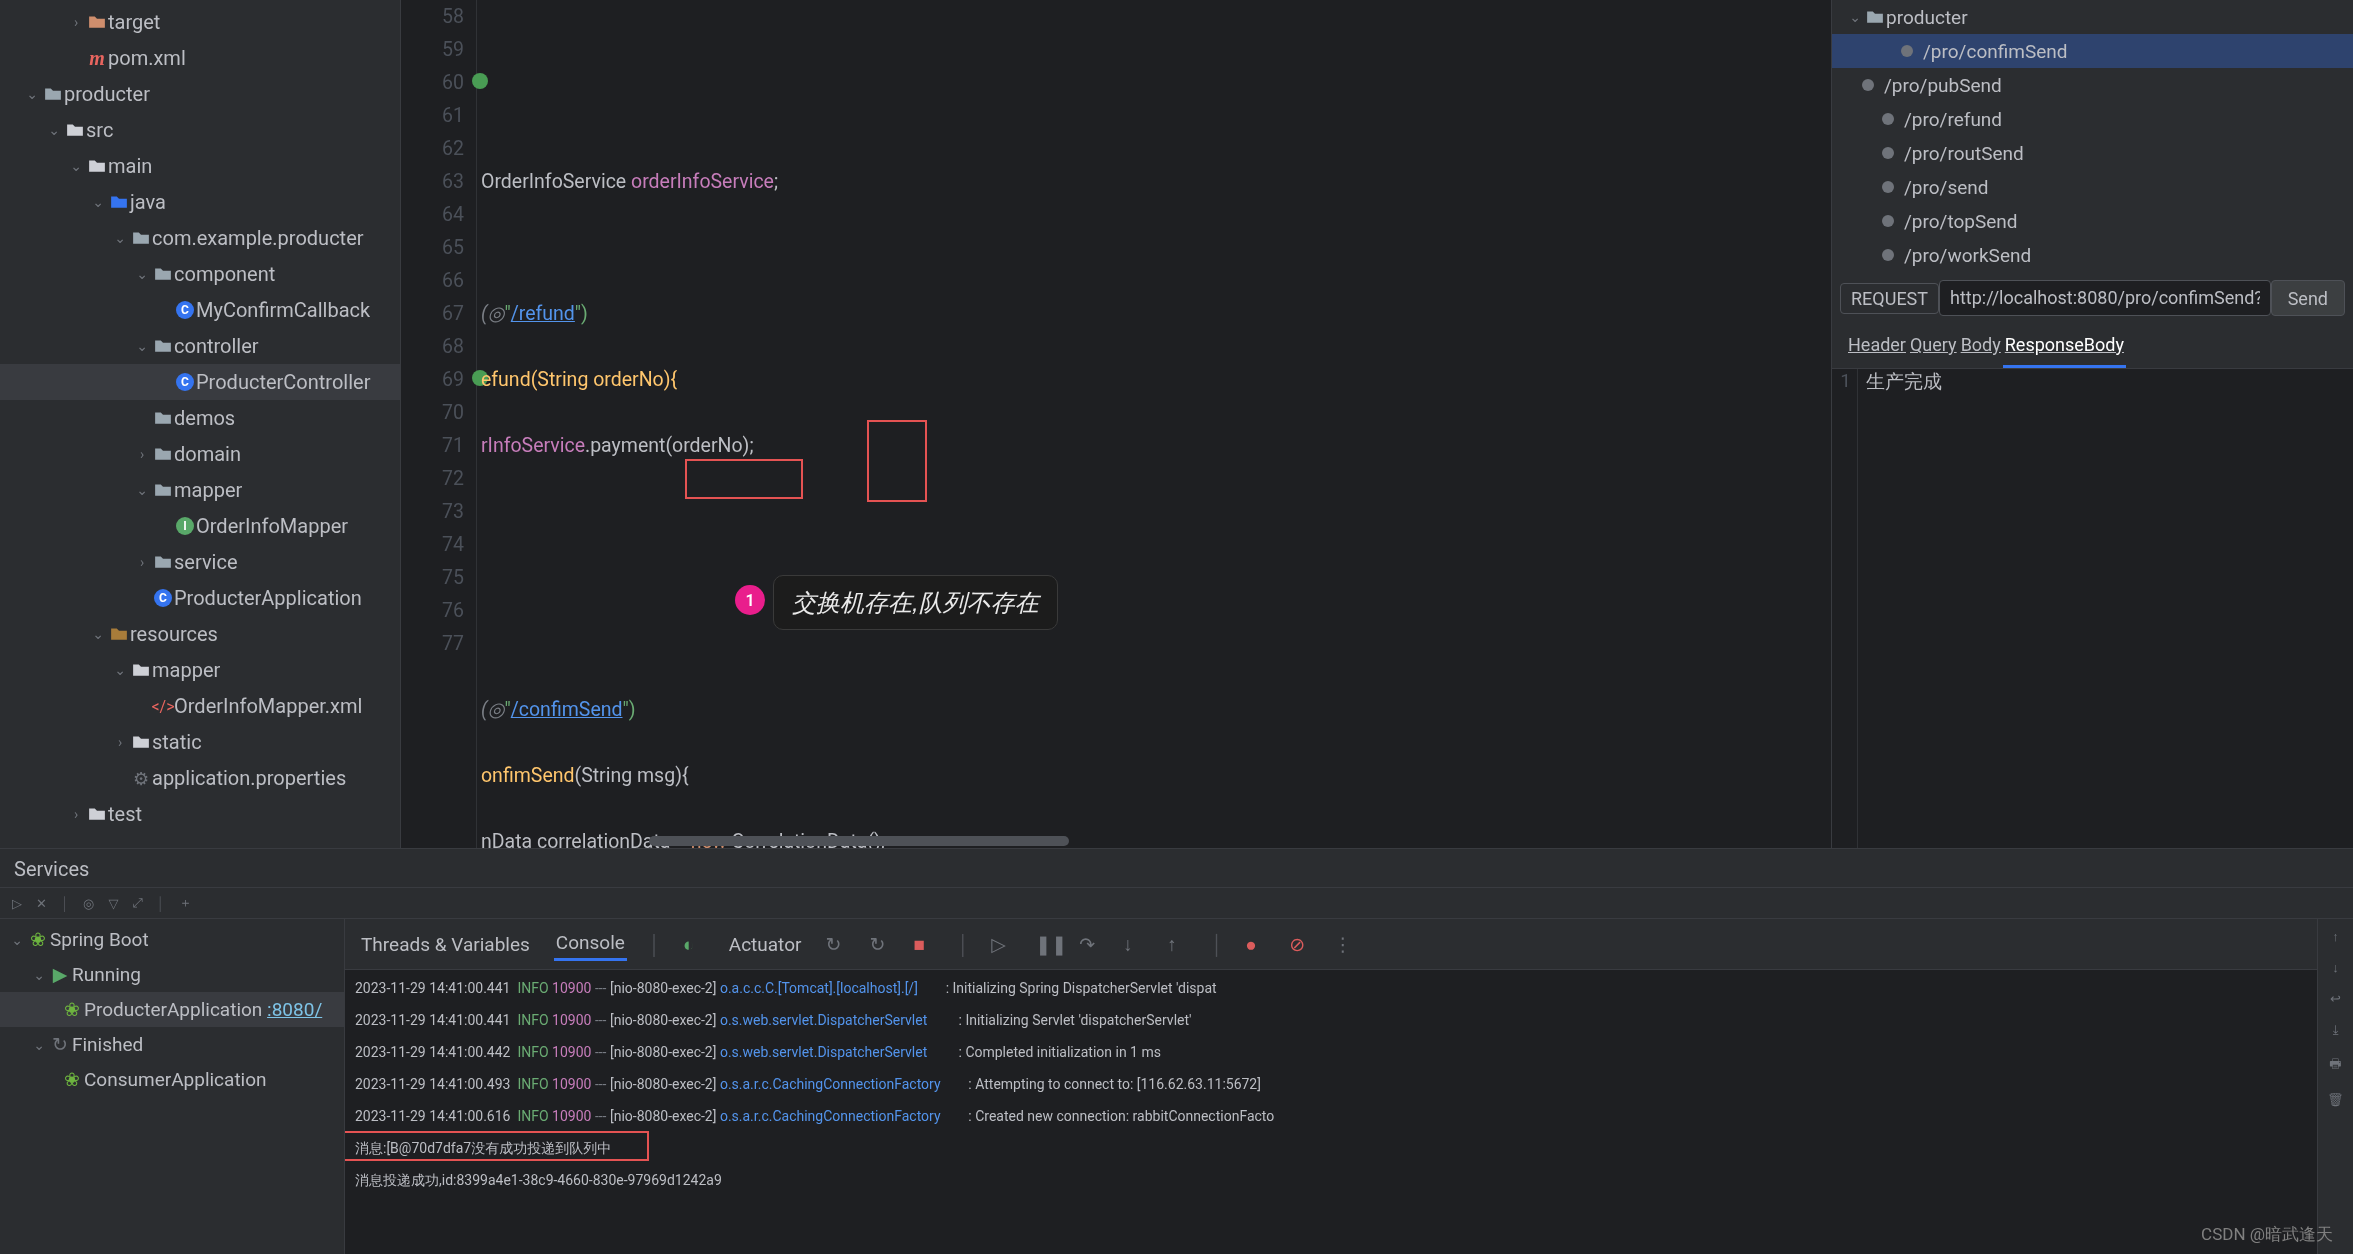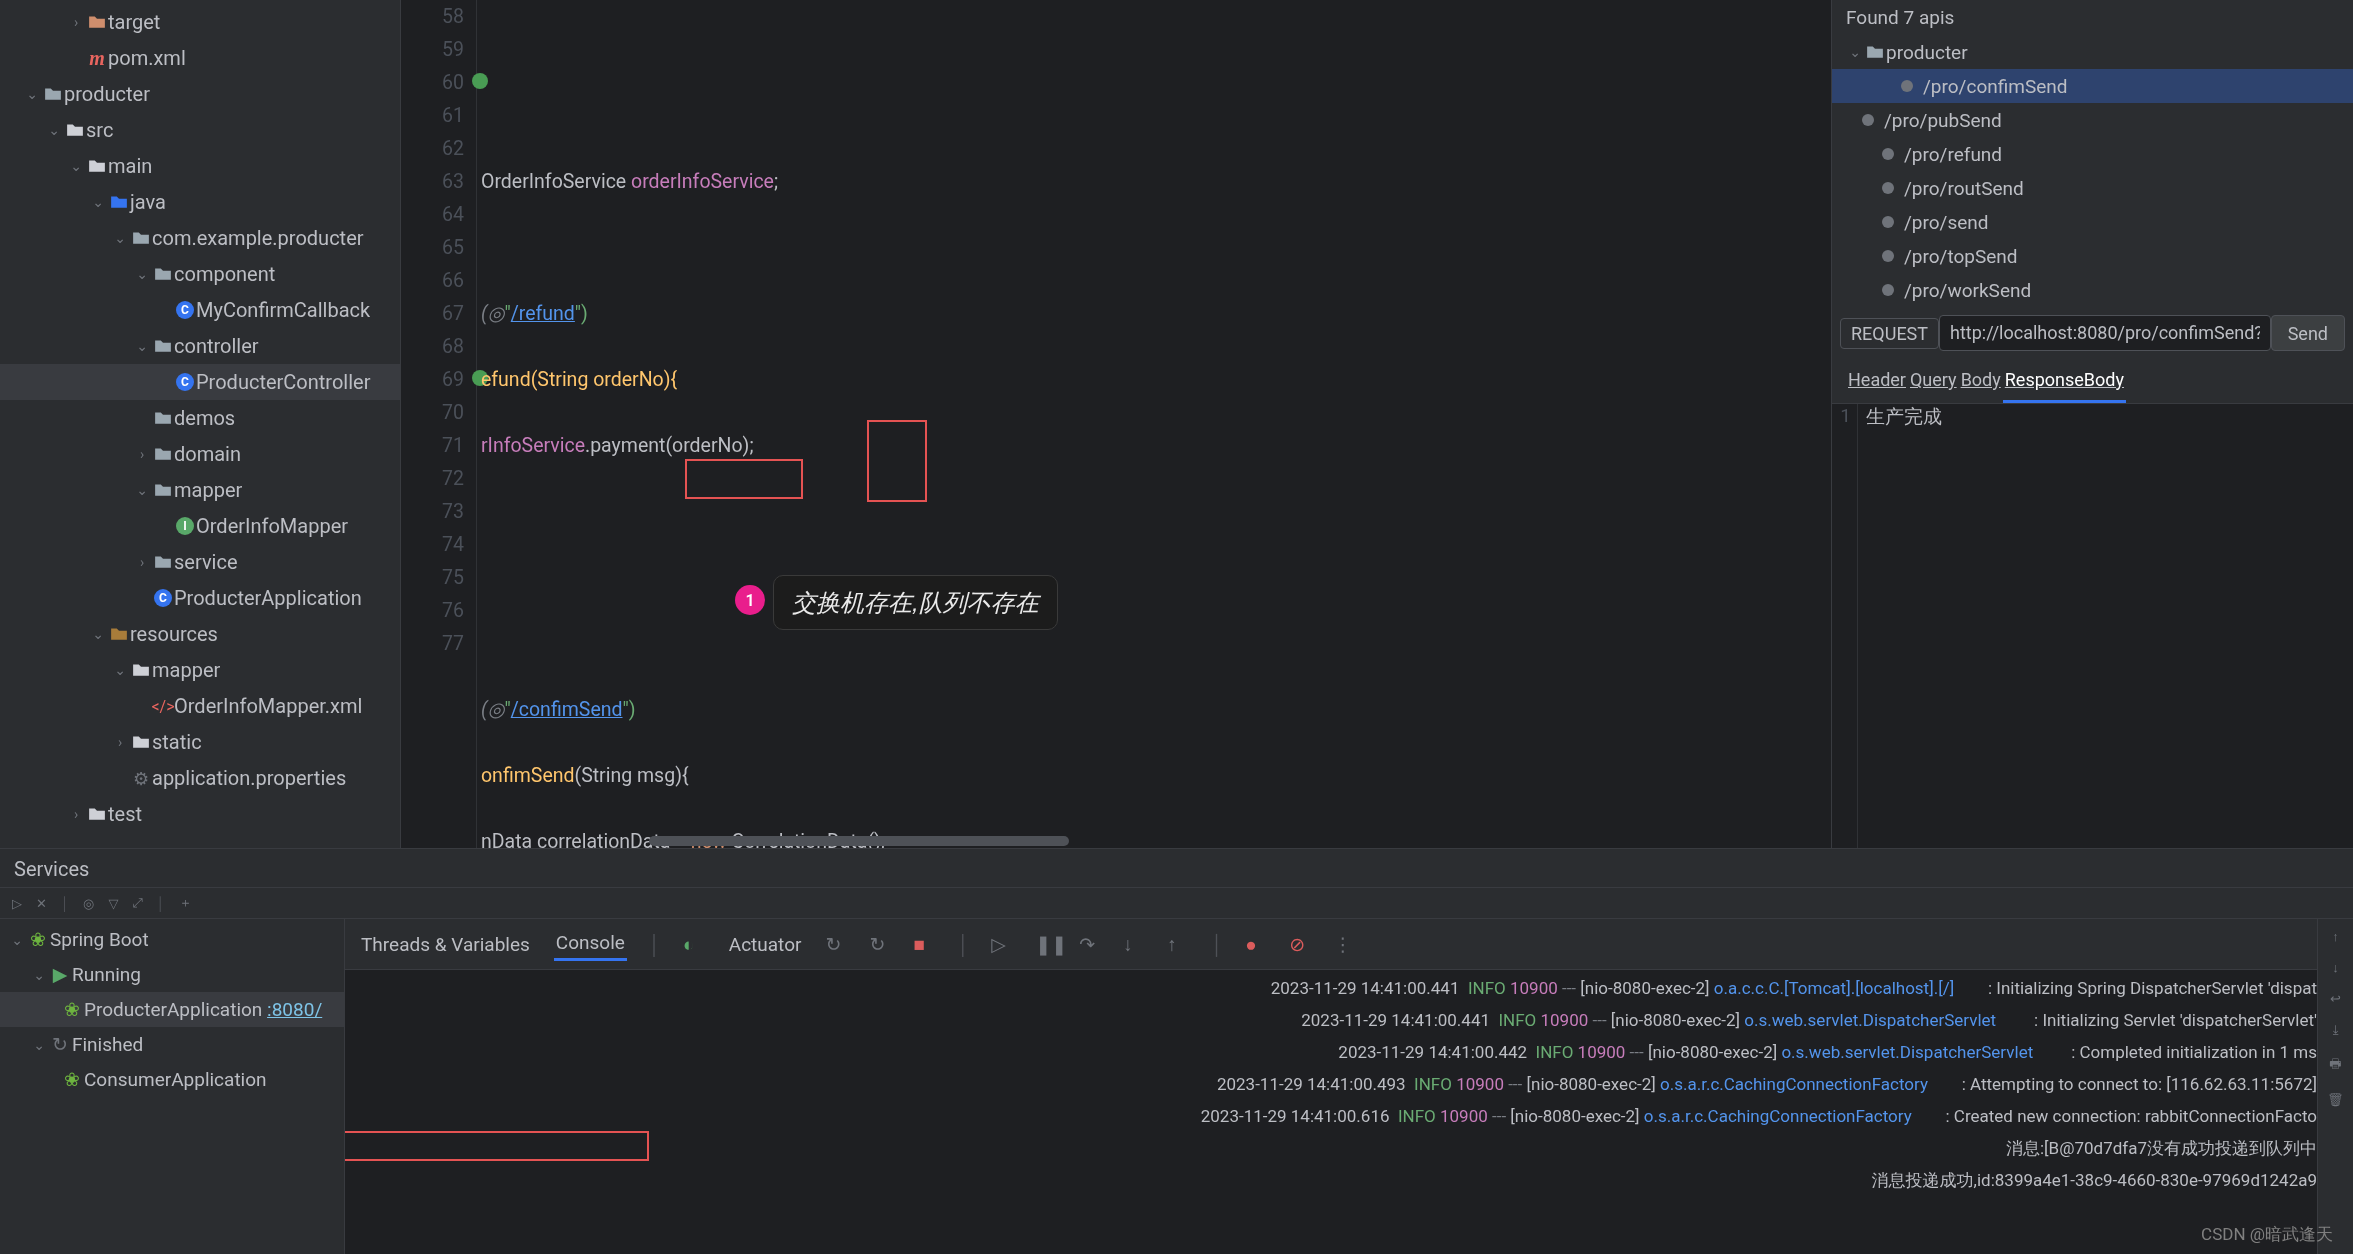--- a/index.html
+++ b/index.html
@@ -83,21 +83,21 @@
   .svc-row{display:flex;align-items:center;height:35px;font-size:19px;padding-left:8px;}
   .svc-row.sel{background:#393b40;}
   .svc-row .chev{width:18px;color:var(--fg-dim);}
   .svc-row .sicn{width:24px;display:flex;align-items:center;justify-content:center;}
   .port{color:#7ec3e6;text-decoration:underline;}
   .svc-right{flex:1;display:flex;flex-direction:column;min-width:0;}
   .svc-rtabs{display:flex;align-items:center;gap:22px;padding:8px 14px;border-bottom:1px solid var(--line);font-size:19px;color:var(--fg);}
   .svc-rtabs .t{padding:4px 2px;cursor:pointer;}
   .svc-rtabs .t.act{border-bottom:3px solid #3574f0;}
   .run-icn{width:22px;color:var(--fg-dim);}
-  .log{flex:1;overflow:hidden;background:var(--bg-editor);font-family:"JetBrains Mono",Consolas,monospace;font-size:17px;line-height:32px;white-space:pre;padding:2px 0 0 10px;color:var(--fg);position:relative;text-align:right;}
+  .log{flex:1;overflow:hidden;background:var(--bg-editor);font-family:"JetBrains Mono",Consolas,monospace;font-size:14px;line-height:32px;white-space:pre;padding:2px 0 0 10px;color:var(--fg);position:relative;}
   .log .lg{color:#6aab73;}
   .log .lb{color:#5394ec;}
   .log .ly{color:#c77dbb;}
   .log .dim{color:var(--com);}
   .log-redbox{position:absolute;border:2px solid #e55353;pointer-events:none;}
   .rside{width:36px;border-left:1px solid var(--line);display:flex;flex-direction:column;align-items:center;gap:16px;padding-top:10px;color:var(--fg-dim);}
   .watermark{position:absolute;right:20px;bottom:8px;color:#808080;font-size:17px;}
   .hscroll{position:absolute;left:172px;right:0;bottom:0;height:14px;}
   .hscroll .thumb{position:absolute;left:0;width:420px;height:10px;top:2px;background:#4e5157;border-radius:5px;}
 </style>
@@ -466,21 +466,20 @@
       
       <div class="redbox" style="left:390px;top:420px;width:60px;height:82px;"></div>
       
       <div class="callout-badge" style="left:258px;top:585px;">1</div>
       <div class="callout-txt" style="left:296px;top:575px;">交换机存在,队列不存在</div>
       <div class="hscroll"><div class="thumb"></div></div>
     </div>
   </div>
 
   <div class="rest">
-    <div class="rest-found">Found 7 apis</div>
     <div class="api-tree" id="api-tree">
           <div class="api-row">
             <span class="chev">⌄</span>
             <span class="icn">
               <svg viewBox="0 0 16 16">
                 <path fill="#9aa7b0" d="M1 3h5l2 2h7v8H1z"></path>
               </svg>
             </span>
             <span>producter</span>
           </div>

